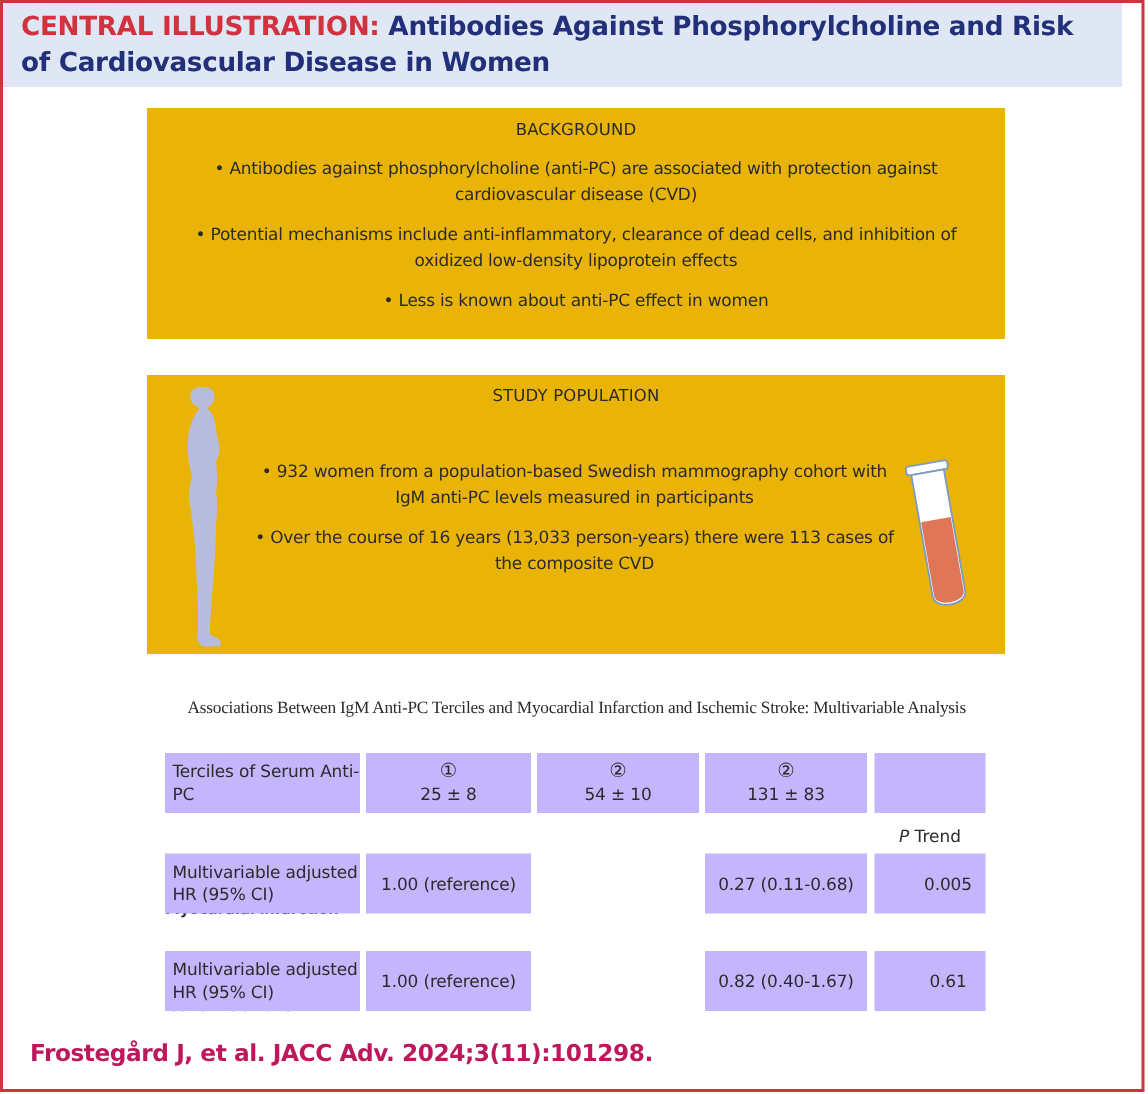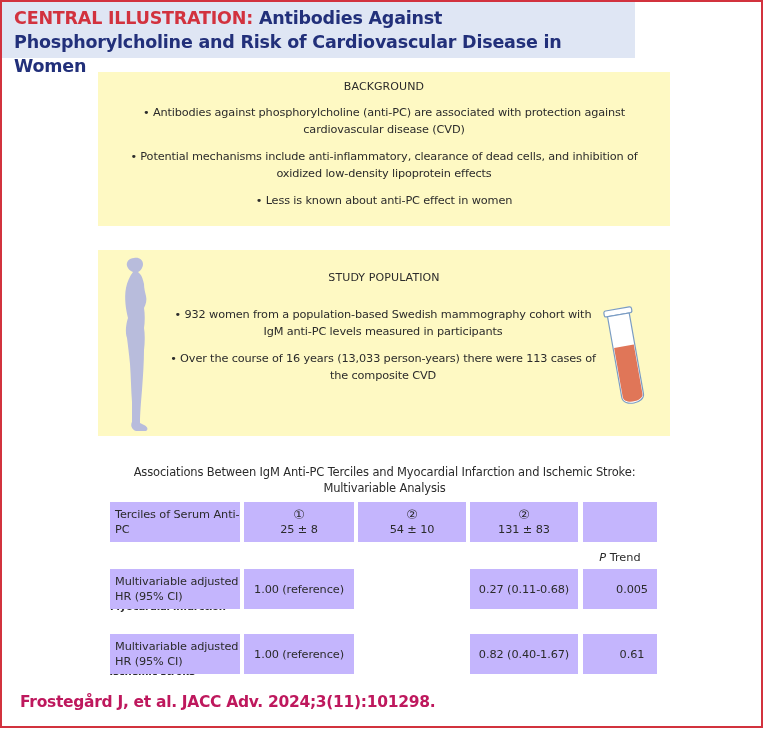--- a/index.html
+++ b/index.html
@@ -4,58 +4,59 @@
 <style>
   * { box-sizing: border-box; margin: 0; padding: 0; }
   html, body { width: 765px; height: 729px; background: #ffffff; overflow: hidden; }
   body { font-family: "DejaVu Sans", "Liberation Sans", sans-serif; color: #2b2b2b; }
 
   .frame {
     position: absolute; left: 0; top: 0; width: 763px; height: 728px;
     border: 2px solid #d2323e; background: #ffffff;
   }
   .title-bar {
-    position: absolute; left: 0; top: 0; width: 633px; height: 56px;
+    position: absolute; left: 0; top: 0; width: 746px; height: 56px;
     background: #dfe6f4; padding: 4px 20px 0 12px;
     font-family: "DejaVu Sans", sans-serif; font-weight: bold;
     font-size: 17.5px; line-height: 24px; color: #22307a;
     letter-spacing: -0.2px;
   }
   .title-bar .tag { color: #d2323e; }
 
   .panel {
-    position: absolute; background: #fef9c3;
+    position: absolute; background: #eab308;
   }
   .panel.bg { left: 96px; top: 70px; width: 572px; height: 154px; }
   .panel.pop { left: 96px; top: 248px; width: 572px; height: 186px; }
 
   .panel-heading {
     position: absolute; left: 0; right: 0; text-align: center;
     font-size: 11px; color: #2b2b2b; letter-spacing: 0.1px;
   }
   .bg .panel-heading { top: 8px; }
-  .pop .panel-heading { top: 21px; }
+  .pop .panel-heading { top: 7px; }
 
   .bullet {
     position: absolute; text-align: center; font-size: 11.3px; line-height: 17px;
     color: #2b2b2b; letter-spacing: -0.15px;
   }
   .bg .b1 { left: 30px; width: 512px; top: 32px; }
   .bg .b2 { left: 30px; width: 512px; top: 76px; }
   .bg .b3 { left: 30px; width: 512px; top: 120px; }
   .pop .b1 { left: 70px; width: 430px; top: 56px; }
   .pop .b2 { left: 70px; width: 430px; top: 100px; }
 
   .woman { position: absolute; left: 16px; top: 4px; width: 50px; height: 178px; }
   .tube { position: absolute; left: 504px; top: 52px; width: 50px; height: 112px; }
 
   .table-title {
     position: absolute; left: 100px; width: 565px; top: 462px;
     text-align: center; font-size: 11.5px; line-height: 16px; color: #2b2b2b;
     letter-spacing: -0.15px;
+    font-family: Liberation Serif, serif;
   }
 
   .cell {
     position: absolute; background: #c4b5fd; font-size: 11.3px; line-height: 15px;
     color: #2b2b2b; display: flex; align-items: center; justify-content: center;
     text-align: center; letter-spacing: -0.1px;
   }
   .cell.label { justify-content: flex-start; text-align: left; padding-left: 5px; }
   .cell .circ { display: block; font-size: 13px; line-height: 15px; }
 

